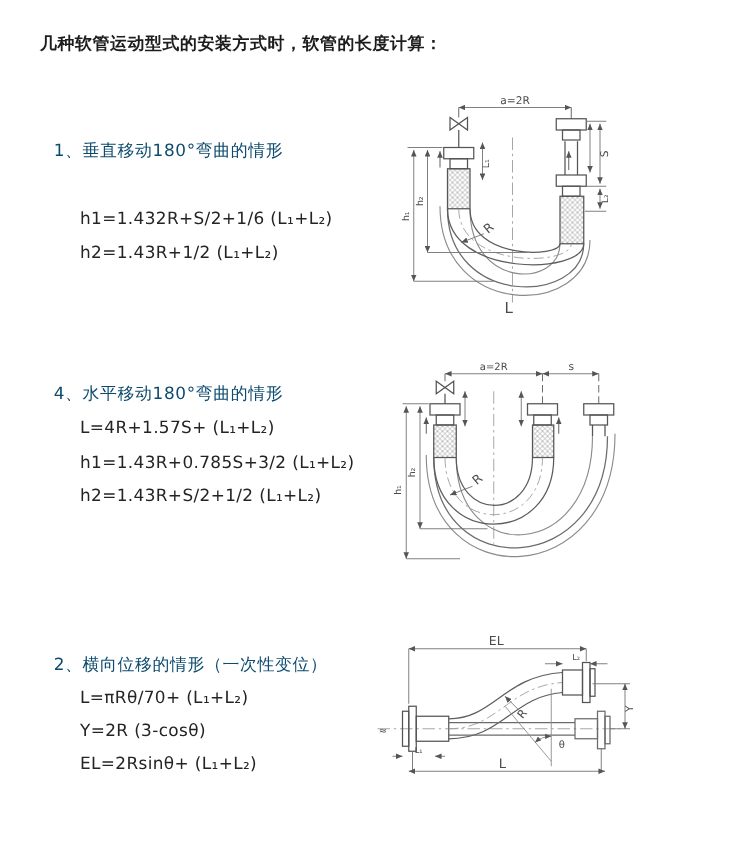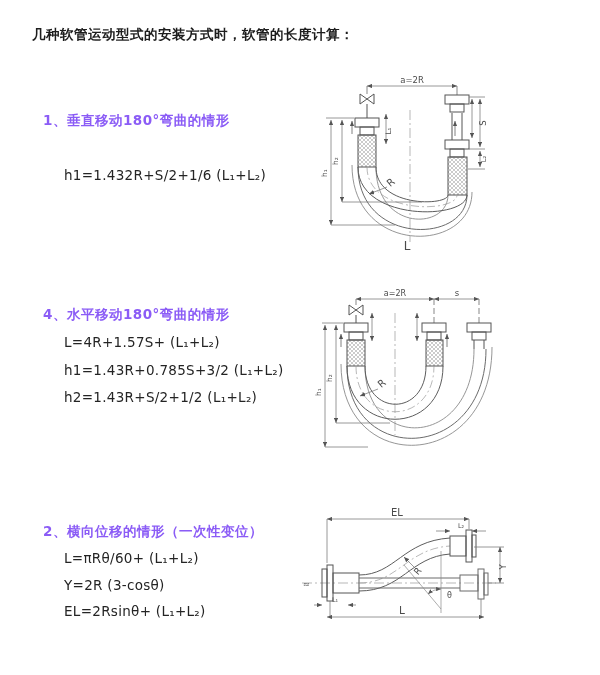--- a/index.html
+++ b/index.html
@@ -2,42 +2,43 @@
 <html><head>
 <meta charset="utf-8">
 <style>
   html,body{margin:0;padding:0;background:#ffffff;}
   .page{
     position:relative;width:600px;height:675px;background:#ffffff;
     font-family:"DejaVu Sans","Liberation Sans",sans-serif;
     color:#222;overflow:hidden;text-align:center;
   }
   .title{position:absolute;left:32px;top:26px;font-size:13.5px;font-weight:600;letter-spacing:.5px;color:#1d1d1d;}
-  .sec-heading{position:absolute;font-size:13.5px;font-weight:700;letter-spacing:.5px;color:#8b5cf6;white-space:nowrap;}
+  .sec-heading{position:absolute;font-size:13.5px;font-weight:400;letter-spacing:.5px;color:#0c4a6e;white-space:nowrap;}
   .formula{position:absolute;font-size:13.5px;font-weight:500;letter-spacing:.3px;color:#242424;white-space:nowrap;}
   svg.diag{position:absolute;overflow:visible;}
   svg text{font-family:"DejaVu Sans","Liberation Sans",sans-serif;fill:#4a4a4a;}
 </style>
 </head>
 <body>
 
 <div class="page">
 
   <div class="title">几种软管运动型式的安装方式时，软管的长度计算：</div>
 
   <div class="sec-heading" style="left:43px;top:112px">1、垂直移动180°弯曲的情形</div>
   <div class="formula" style="left:64px;top:167px">h1=1.432R+S/2+1/6 (L₁+L₂)</div>
+  <div class="formula" style="left:64px;top:194px">h2=1.43R+1/2 (L₁+L₂)</div>
 
   <div class="sec-heading" style="left:43px;top:306px">4、水平移动180°弯曲的情形</div>
   <div class="formula" style="left:64px;top:334px">L=4R+1.57S+ (L₁+L₂)</div>
   <div class="formula" style="left:64px;top:362px">h1=1.43R+0.785S+3/2 (L₁+L₂)</div>
   <div class="formula" style="left:64px;top:389px">h2=1.43R+S/2+1/2 (L₁+L₂)</div>
 
   <div class="sec-heading" style="left:43px;top:523px">2、横向位移的情形（一次性变位）</div>
-  <div class="formula" style="left:64px;top:550px">L=πRθ/60+ (L₁+L₂)</div>
+  <div class="formula" style="left:64px;top:550px">L=πRθ/70+ (L₁+L₂)</div>
   <div class="formula" style="left:64px;top:577px">Y=2R (3-cosθ)</div>
   <div class="formula" style="left:64px;top:603px">EL=2Rsinθ+ (L₁+L₂)</div>
 
   <svg class="diag" style="left:310px;top:70px" width="280" height="190" viewBox="0 0 280 190">
     <defs>
       <marker id="ar1" markerWidth="8" markerHeight="6" refX="7" refY="3" orient="auto-start-reverse">
         <path d="M0,0 L7,3 L0,6 Z" fill="#555"></path>
       </marker>
       <pattern id="br1" width="4" height="4" patternUnits="userSpaceOnUse">
         <path d="M0,4 L4,0 M0,0 L4,4" stroke="#979797" stroke-width="0.5"></path>

